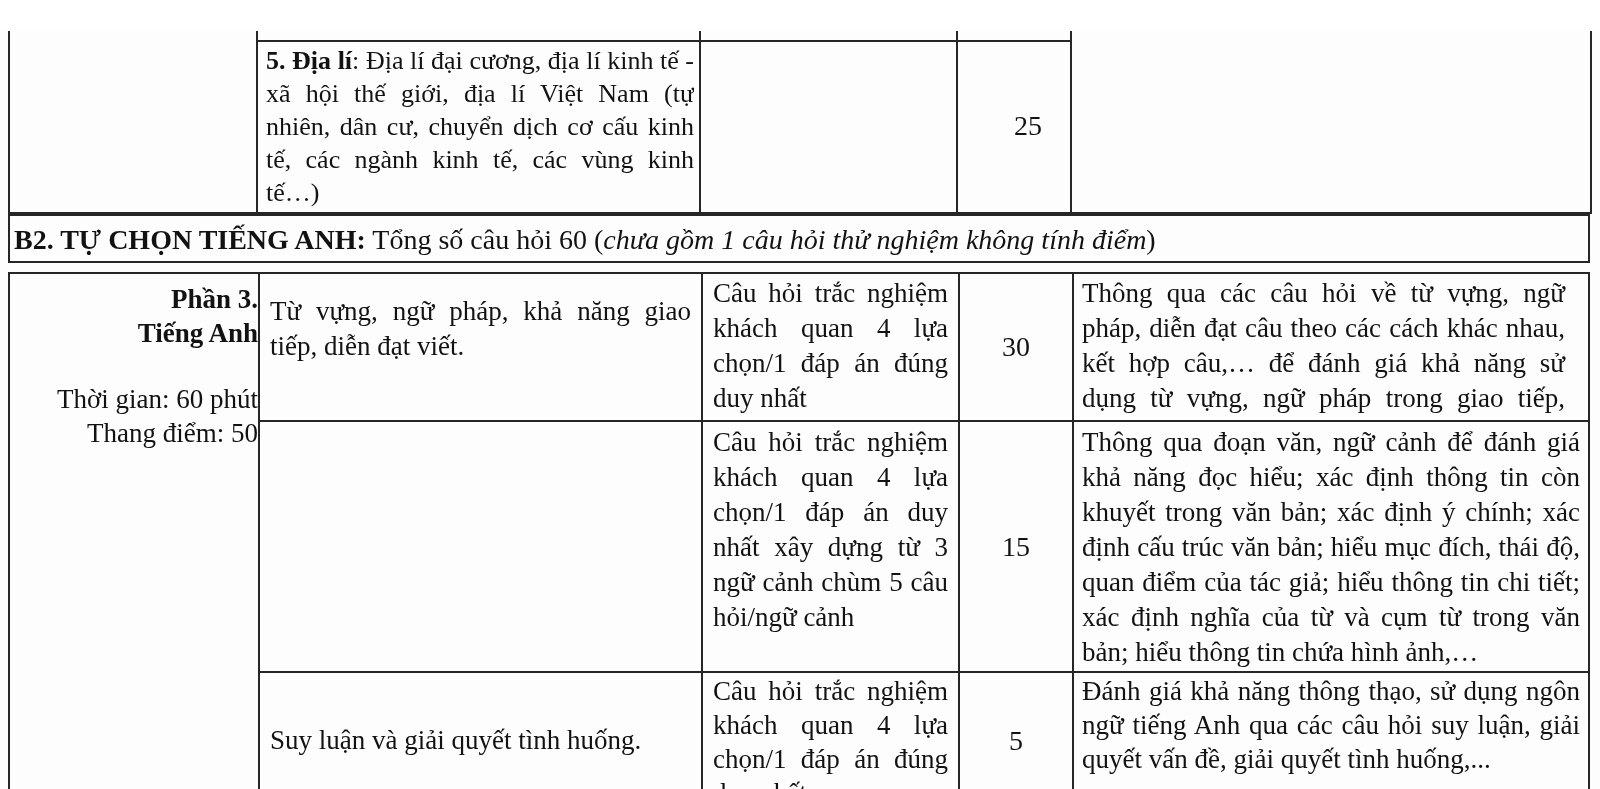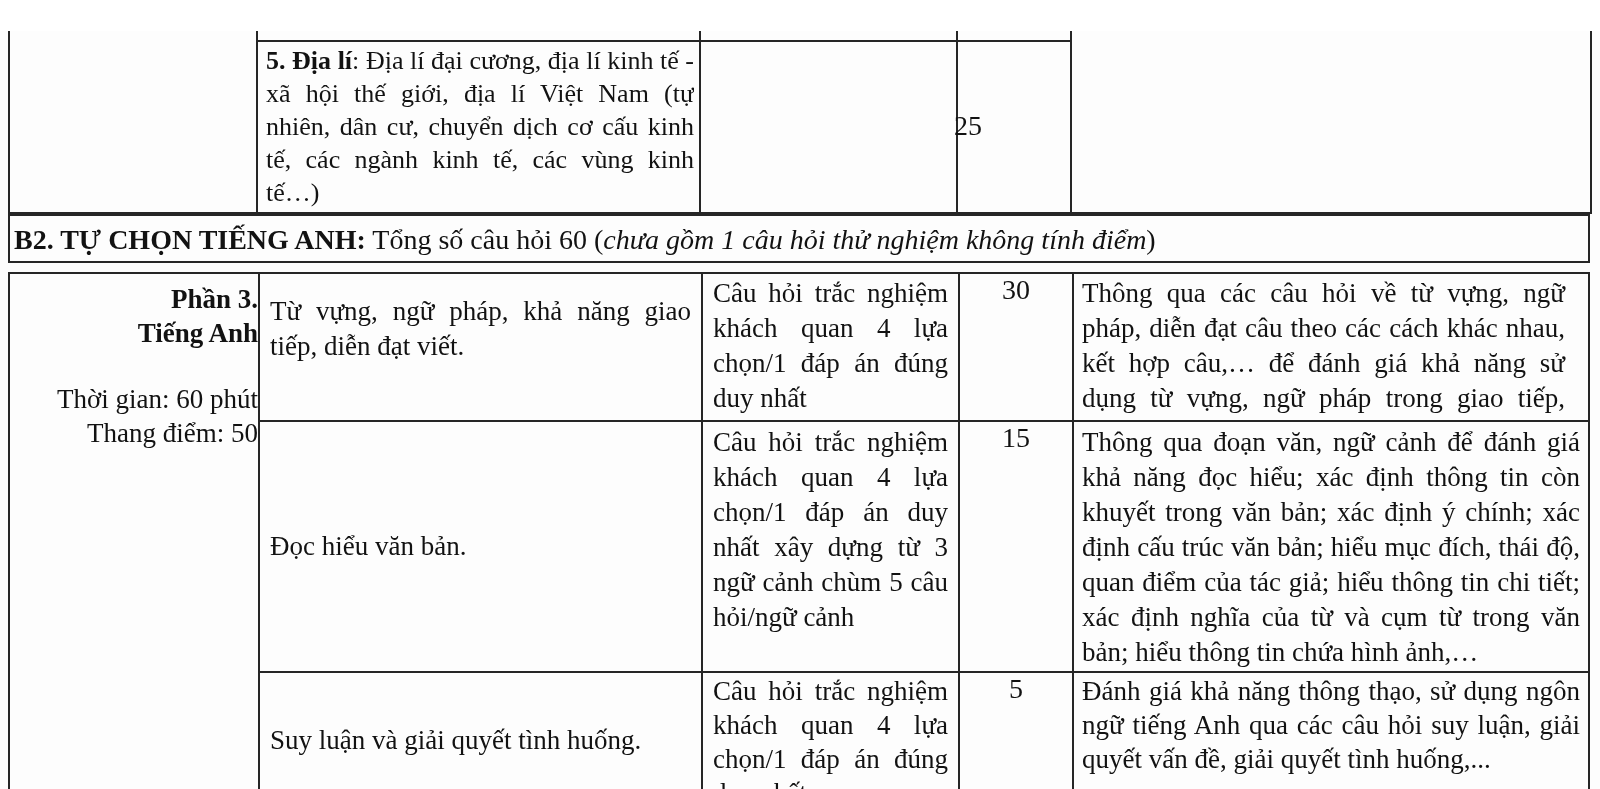--- a/index.html
+++ b/index.html
@@ -17,37 +17,37 @@
   .vl{position:absolute;width:0;border-left:2px solid var(--bc);}
   .hl{position:absolute;height:0;border-top:2px solid var(--bc);}
   .cell{position:absolute;overflow:hidden;}
   .just{text-align:justify;}
   .b{font-weight:bold;}
   .it{font-style:italic;}
   .txt{font-size:27px;line-height:35px;}
 
   
   .t1-subject{left:266px;top:13px;width:428px;height:168px;font-size:26px;line-height:33px;}
-  .t1-score{left:912px;top:9px;width:112px;height:172px;display:flex;align-items:center;justify-content:center;font-size:28px;}
+  .t1-score{left:972px;top:9px;width:112px;height:172px;display:flex;align-items:center;justify-content:center;font-size:28px;}
 
   
   .b2{
     position:absolute;left:8px;top:183px;width:1582px;height:49px;
     border:2px solid var(--bc);box-sizing:border-box;background:var(--bg);
     font-size:28px;padding:8px 0 0 4px;overflow:hidden;
   }
 
   
   .t3{
     position:absolute;left:8px;top:241px;width:1582px;height:538px;
     border:2px solid var(--bc);box-sizing:border-box;background:var(--bg);
   }
   .t3 .info{left:0;top:0;width:248px;height:534px;text-align:right;padding-top:8px;box-sizing:border-box;font-size:27px;line-height:34px;}
   .t3 .info .gap{height:32px;}
-  .score{display:flex;align-items:flex-start;justify-content:center;font-size:28px;}
+  .score{display:flex;align-items:center;justify-content:center;font-size:28px;}
   .vcenter{display:flex;align-items:center;}
   .pad{padding:0 10px;box-sizing:border-box;width:100%;}
 </style>
 </head>
 <body>
 
 <div class="stage">
 
   <div>
     <div class="vl" style="left:8px;top:0;height:183px"></div>
@@ -91,23 +91,20 @@
     <div class="cell" style="left:693px;top:0;width:255px;height:146px">
       <div class="pad just txt" style="padding-top:2px">Câu hỏi trắc nghiệm khách quan 4 lựa chọn/1 đáp án đúng duy nhất</div>
     </div>
     <div class="cell score" style="left:950px;top:0;width:112px;height:146px">
       <span>30</span>
     </div>
     <div class="cell" style="left:1064px;top:0;width:514px;height:146px">
       <div class="just txt" style="padding:2px 23px 0 8px">Thông qua các câu hỏi về từ vựng, ngữ pháp, diễn đạt câu theo các cách khác nhau, kết hợp câu,… để đánh giá khả năng sử dụng từ vựng, ngữ pháp trong giao tiếp, hành văn,…</div>
     </div>
 
-    <div class="cell vcenter" style="left:250px;top:148px;width:441px;height:249px">
-      <div class="pad txt">Đọc hiểu văn bản.</div>
-    </div>
     <div class="cell" style="left:693px;top:148px;width:255px;height:249px">
       <div class="pad just txt" style="padding-top:3px">Câu hỏi trắc nghiệm khách quan 4 lựa chọn/1 đáp án duy nhất xây dựng từ 3 ngữ cảnh chùm 5 câu hỏi/ngữ cảnh</div>
     </div>
     <div class="cell score" style="left:950px;top:148px;width:112px;height:249px">
       <span>15</span>
     </div>
     <div class="cell" style="left:1064px;top:148px;width:514px;height:249px">
       <div class="just" style="font-size:27px;line-height:35px;padding:3px 8px 0 8px">Thông qua đoạn văn, ngữ cảnh để đánh giá khả năng đọc hiểu; xác định thông tin còn khuyết trong văn bản; xác định ý chính; xác định cấu trúc văn bản; hiểu mục đích, thái độ, quan điểm của tác giả; hiểu thông tin chi tiết; xác định nghĩa của từ và cụm từ trong văn bản; hiểu thông tin chứa hình ảnh,…</div>
     </div>
 

